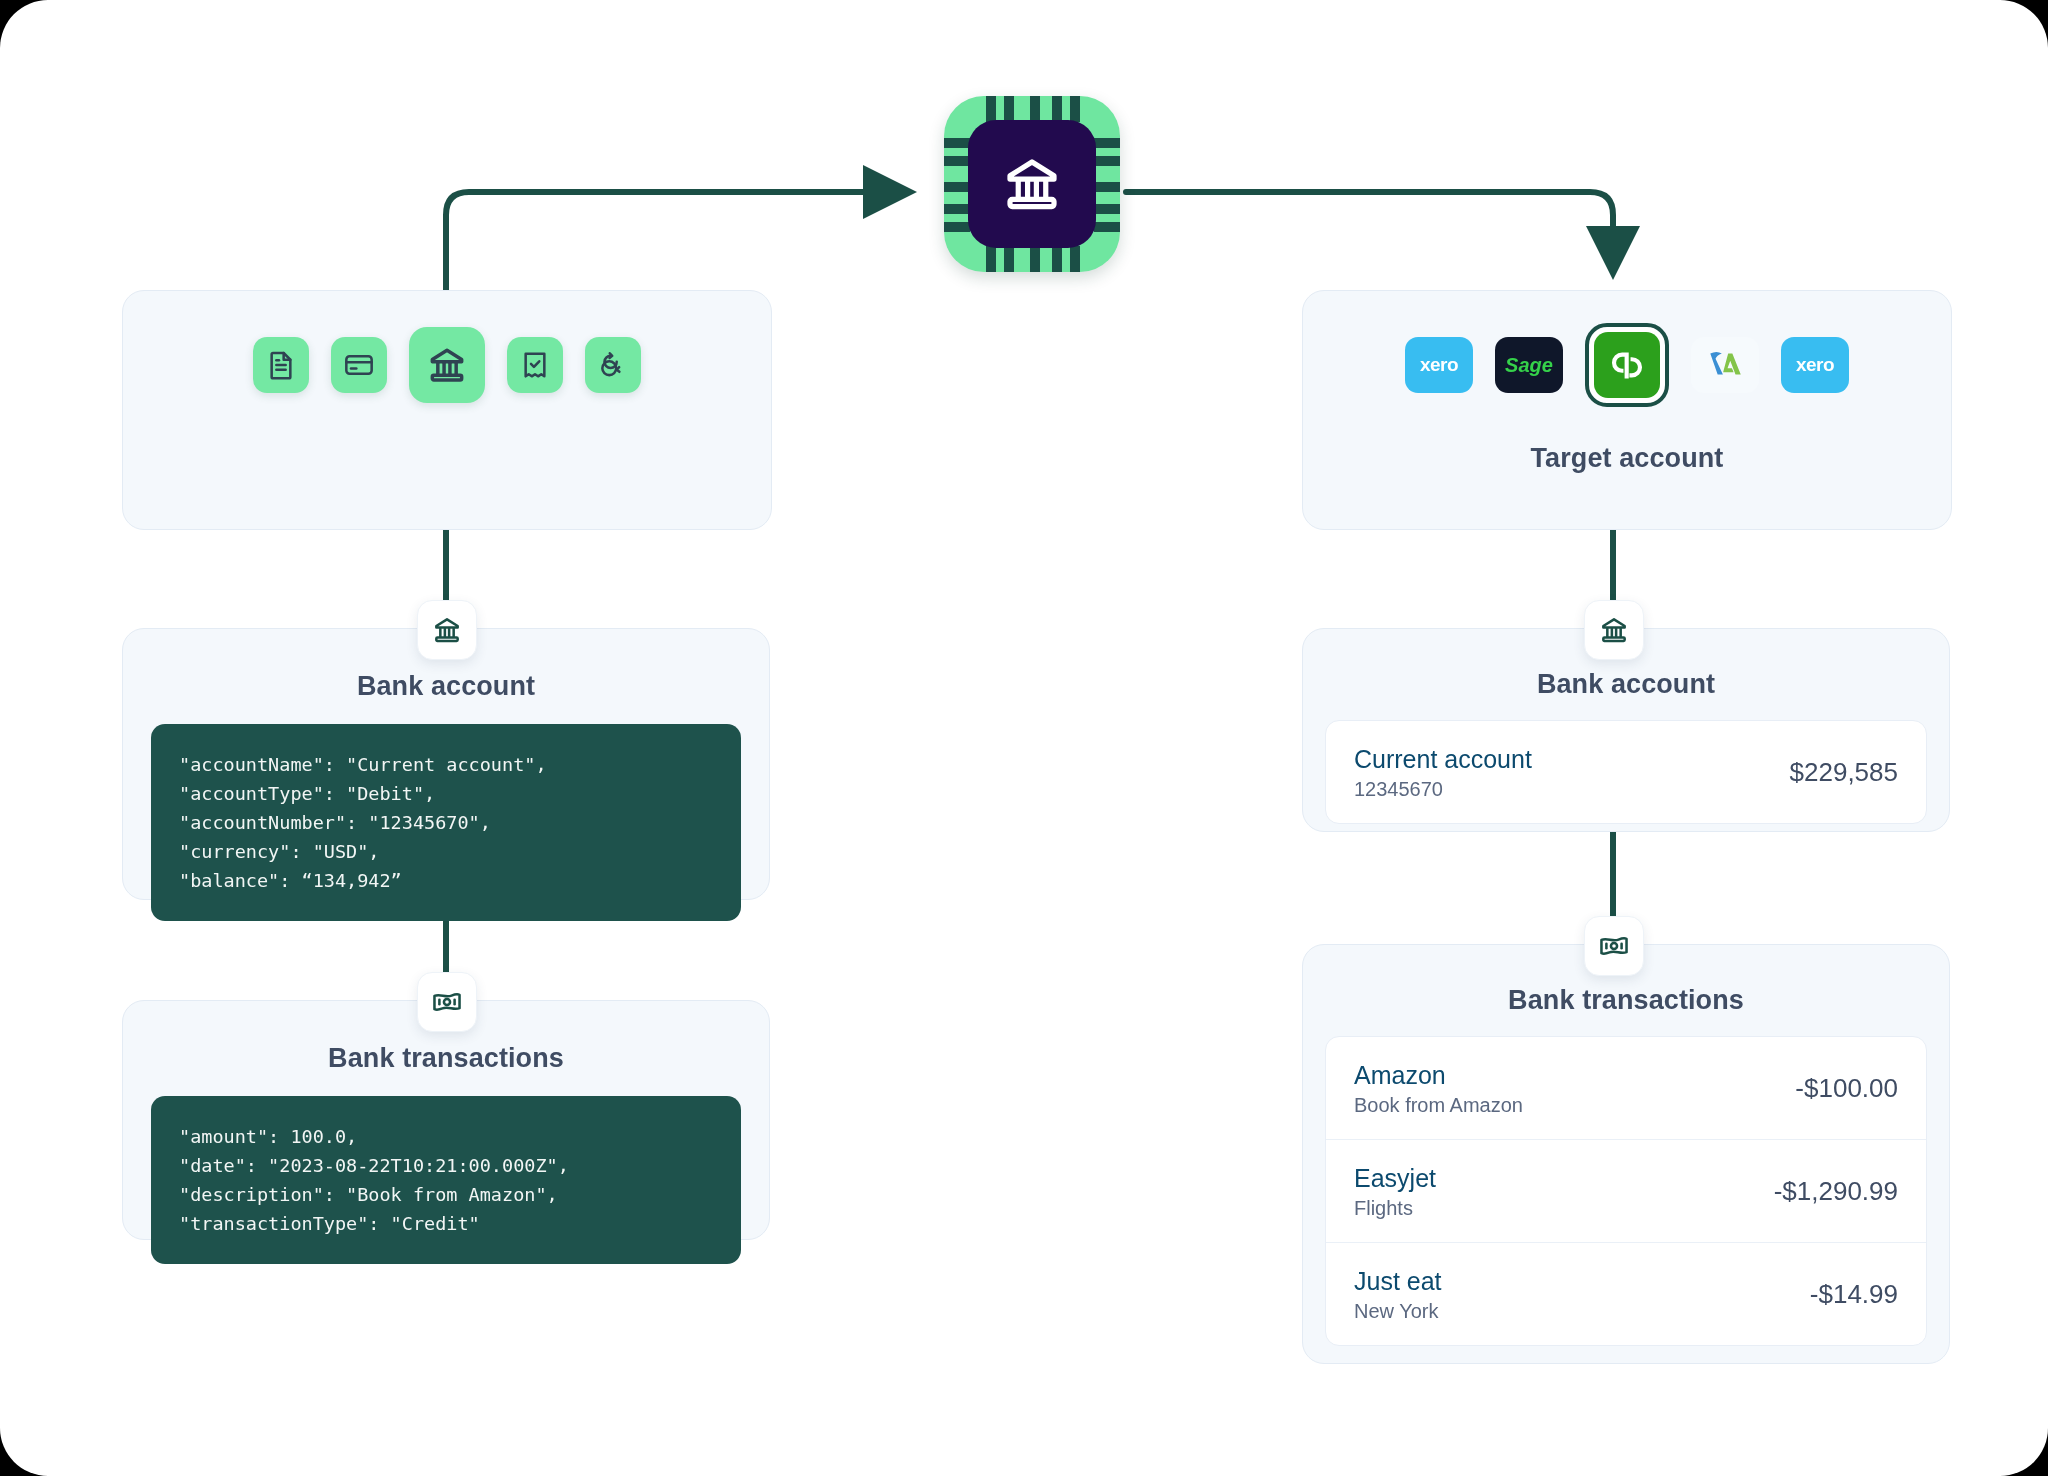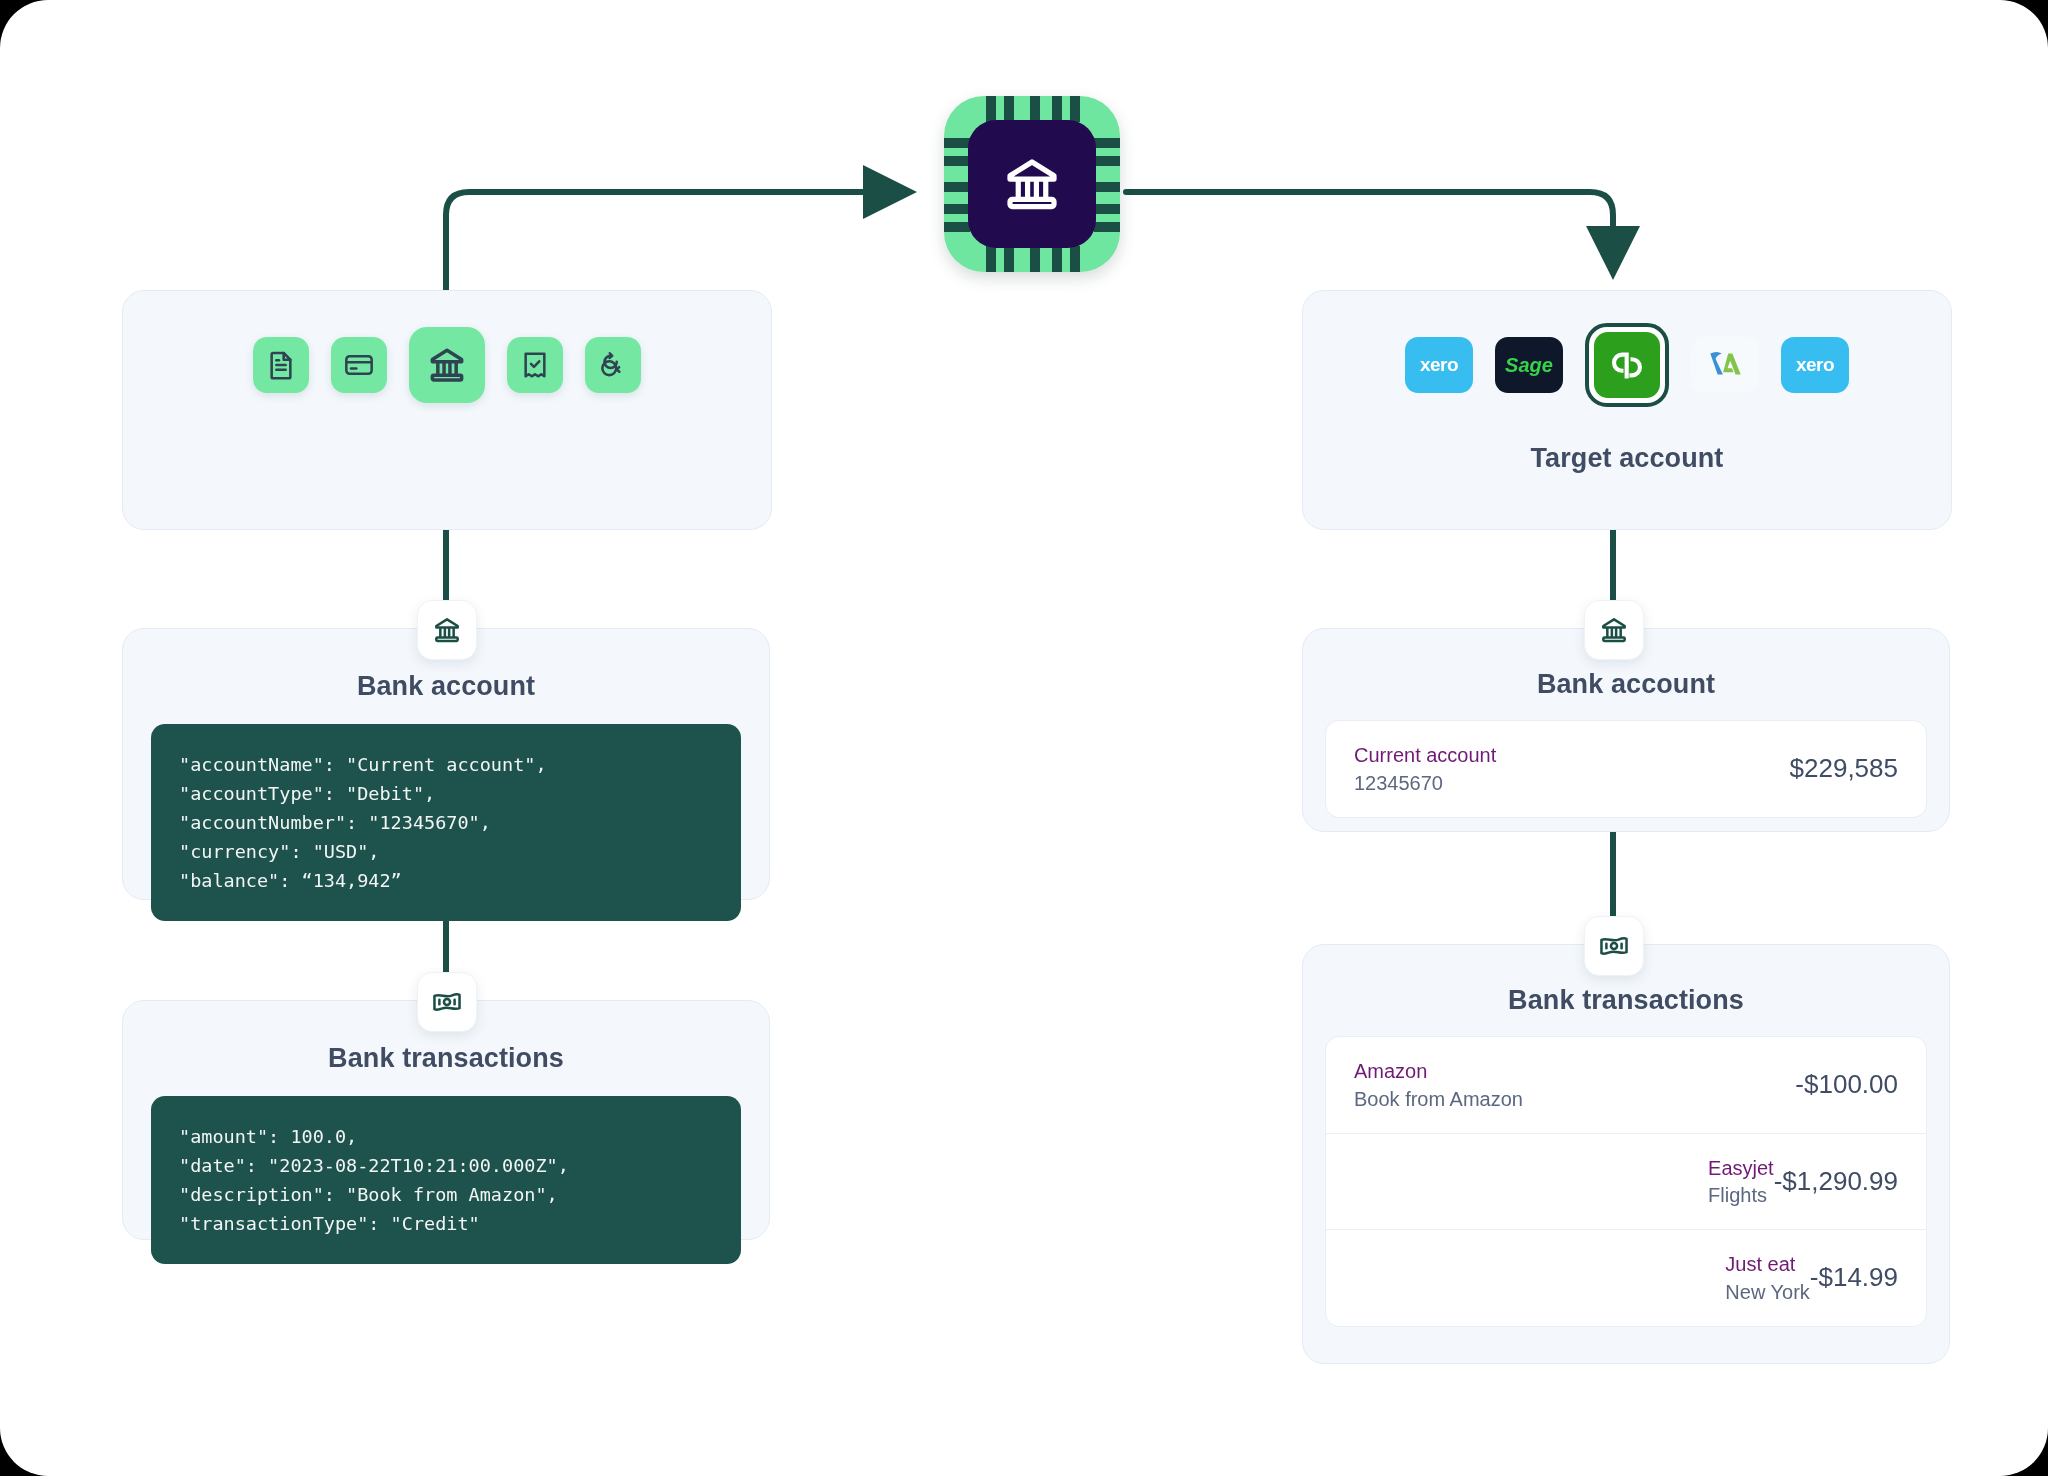--- a/index.html
+++ b/index.html
@@ -80,22 +80,22 @@
     background:#1e524c;border-radius:14px;color:#f2f6f5;
     font-family:"DejaVu Sans Mono", monospace;font-size:18.5px;line-height:29px;
     padding:26px 28px;white-space:pre;
   }
 
   
   .listcard{
     background:#fff;border:1px solid #e8eef6;border-radius:14px;overflow:hidden;
   }
   .row{display:flex;align-items:center;justify-content:space-between;padding:22px 28px;}
-  .row + .row{border-top:1px solid #eaf0f7;justify-content:flex-end;}
-  .row-name{font-size:20px;color:#701a75;line-height:1.28;}
+  .row + .row{border-top:1px solid #eaf0f7;}
+  .row-name{font-size:25px;color:#0c4a6e;line-height:1.28;}
   .row-sub{font-size:20px;color:#5b6880;margin-top:3px;}
   .row-amt{font-size:26px;color:#3f4c63;white-space:nowrap;}
 </style>
 </head>
 <body>
 
 <div class="canvas">
 
   <svg class="wires" viewBox="0 0 2048 1476">
     <defs>

